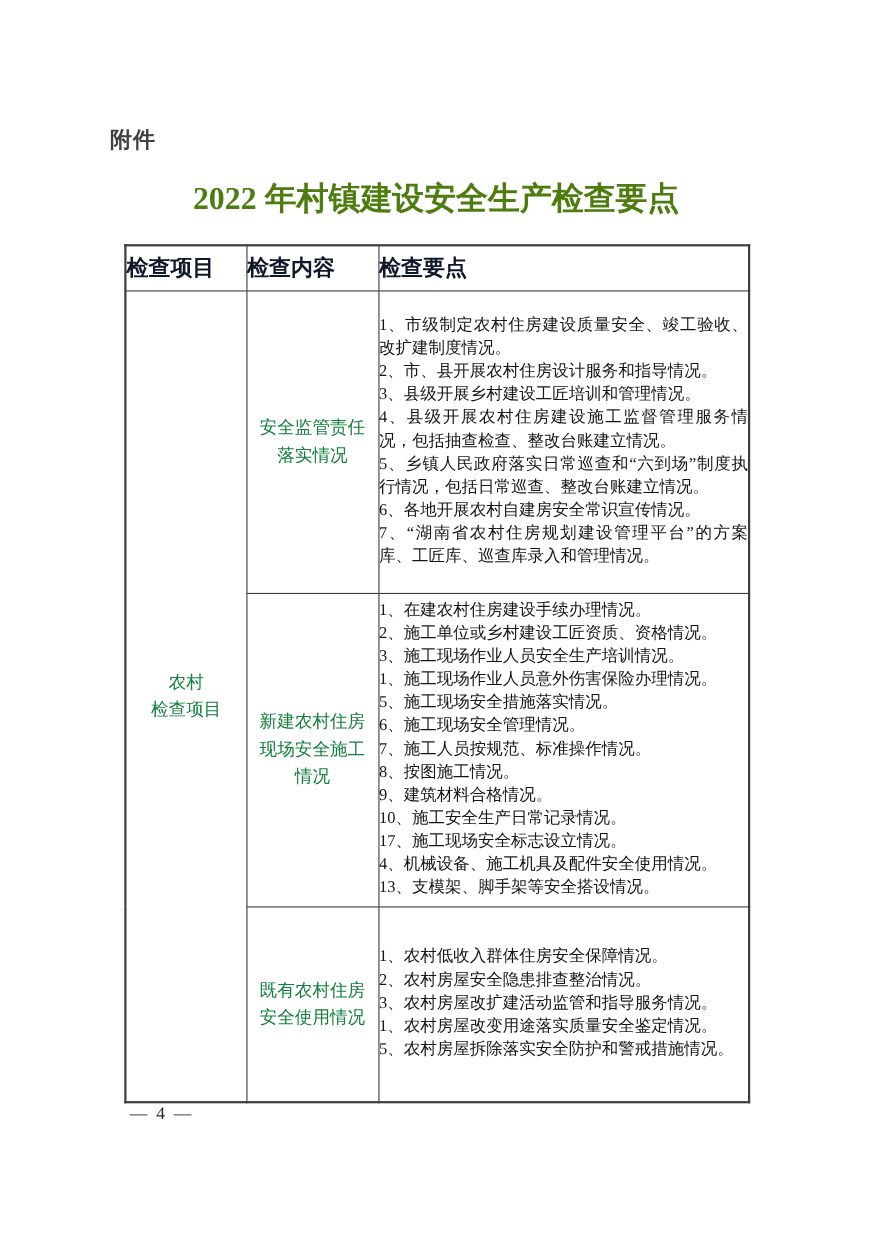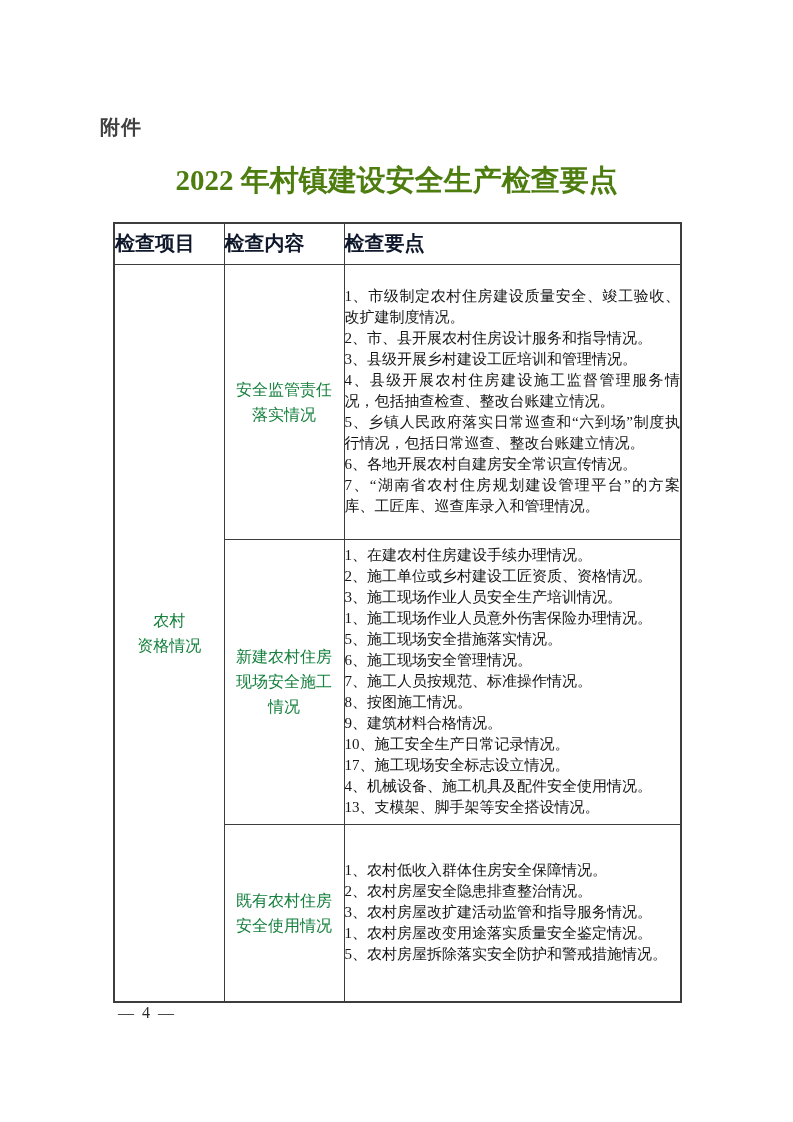--- a/index.html
+++ b/index.html
@@ -113,21 +113,21 @@
     <thead>
       <tr>
         <th>检查项目</th>
         <th>检查内容</th>
         <th>检查要点</th>
       </tr>
     </thead>
     <tbody>
       <tr class="row-1">
         <td class="project-cell" rowspan="3">农村
-资格情况</td>
+检查项目</td>
         <td class="content-cell">安全监管责任
 落实情况</td>
         <td class="points-cell">
           <p>1、市级制定农村住房建设质量安全、竣工验收、改扩建制度情况。</p>
           <p>2、市、县开展农村住房设计服务和指导情况。</p>
           <p>3、县级开展乡村建设工匠培训和管理情况。</p>
           <p>4、县级开展农村住房建设施工监督管理服务情况，包括抽查检查、整改台账建立情况。</p>
           <p>5、乡镇人民政府落实日常巡查和“六到场”制度执行情况，包括日常巡查、整改台账建立情况。</p>
           <p>6、各地开展农村自建房安全常识宣传情况。</p>
           <p>7、“湖南省农村住房规划建设管理平台”的方案库、工匠库、巡查库录入和管理情况。</p>

